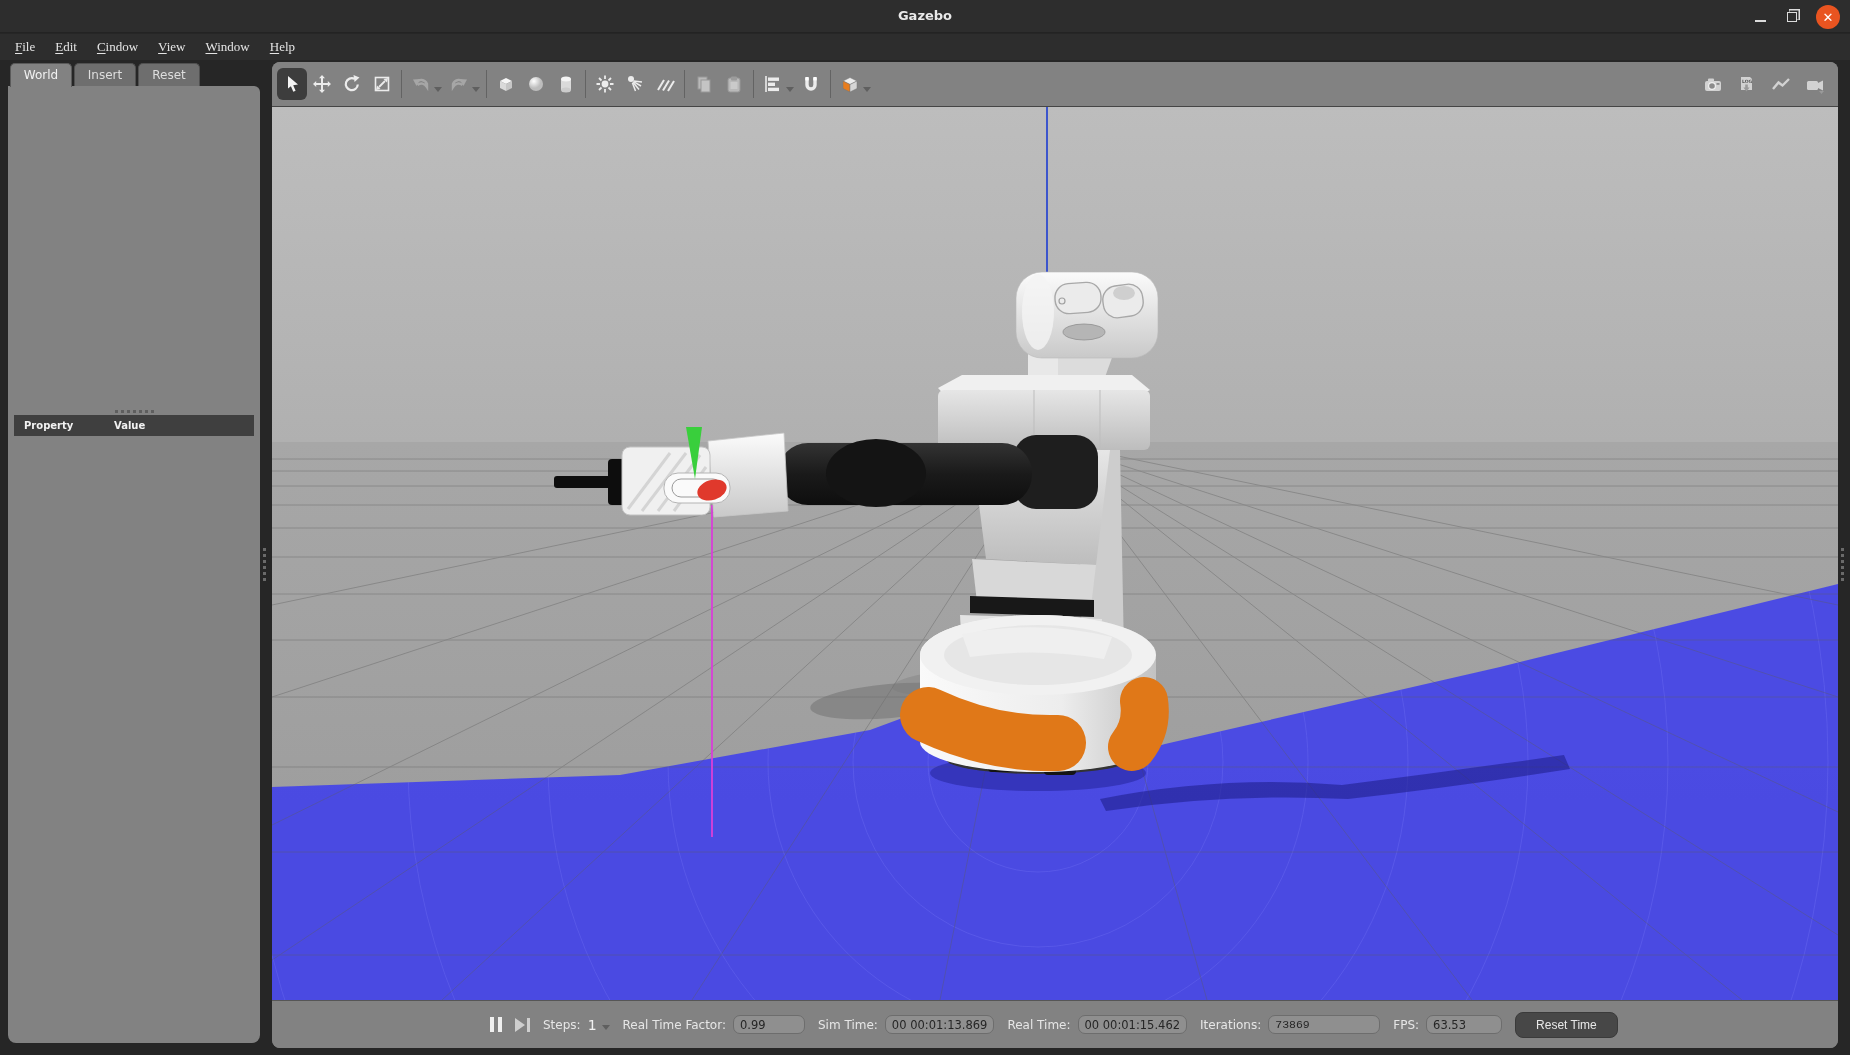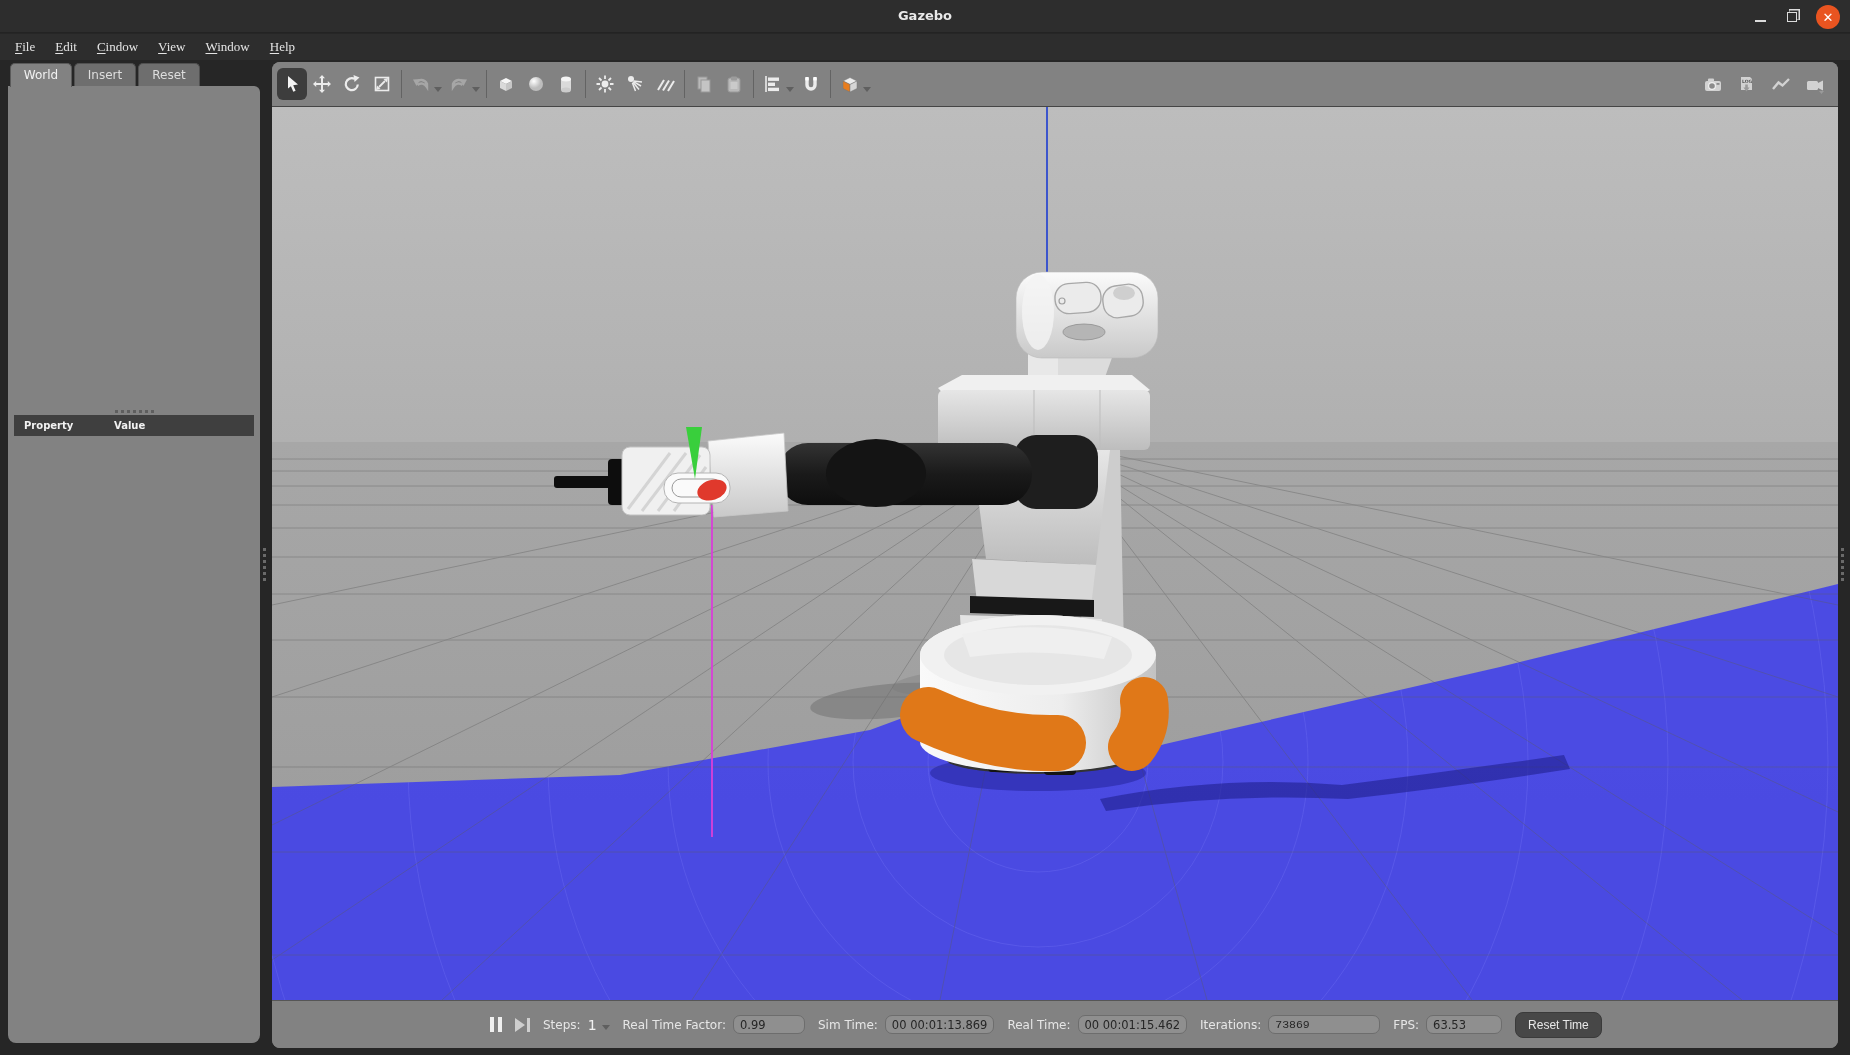--- a/index.html
+++ b/index.html
@@ -67,21 +67,21 @@
   .scene { position:absolute; left:0; top:45px; width:1566px; height:893px; }
 
   
   .statusbar { position:absolute; left:0; bottom:0; width:100%; height:48px;
     background:#828282; border-top:1px solid #565656; display:flex; align-items:center;
     padding-left:218px; gap:13px; }
   .sb-label { color:#e6e6e6; font-size:12px; white-space:nowrap; }
   .sb-field { background:#8f8f8f; border:1px solid #6d6d6d; border-radius:7px;
     color:#262626; font-size:11.5px; padding:2px 6px; height:19px; white-space:nowrap; }
   .sb-btn { background:#474747; color:#e8e8e8; border:1px solid #3a3a3a; border-radius:8px;
-    font-size:12px; padding:5px 12px; }
+    font-size:12px; padding:5px 20px; }
   .pause-icon { display:flex; gap:4px; }
   .pause-icon i { width:4px; height:15px; background:#efefef; display:block; }
   .step-icon { display:flex; align-items:center; }
   .step-icon .t { width:0; height:0; border-left:10px solid #cfcfcf;
     border-top:7px solid transparent; border-bottom:7px solid transparent; }
   .step-icon .b { width:3px; height:14px; background:#cfcfcf; margin-left:2px; }
   .steps-val { color:#f2f2f2; font-size:14px; margin-left:2px; }
 </style>
 </head>
 <body>

